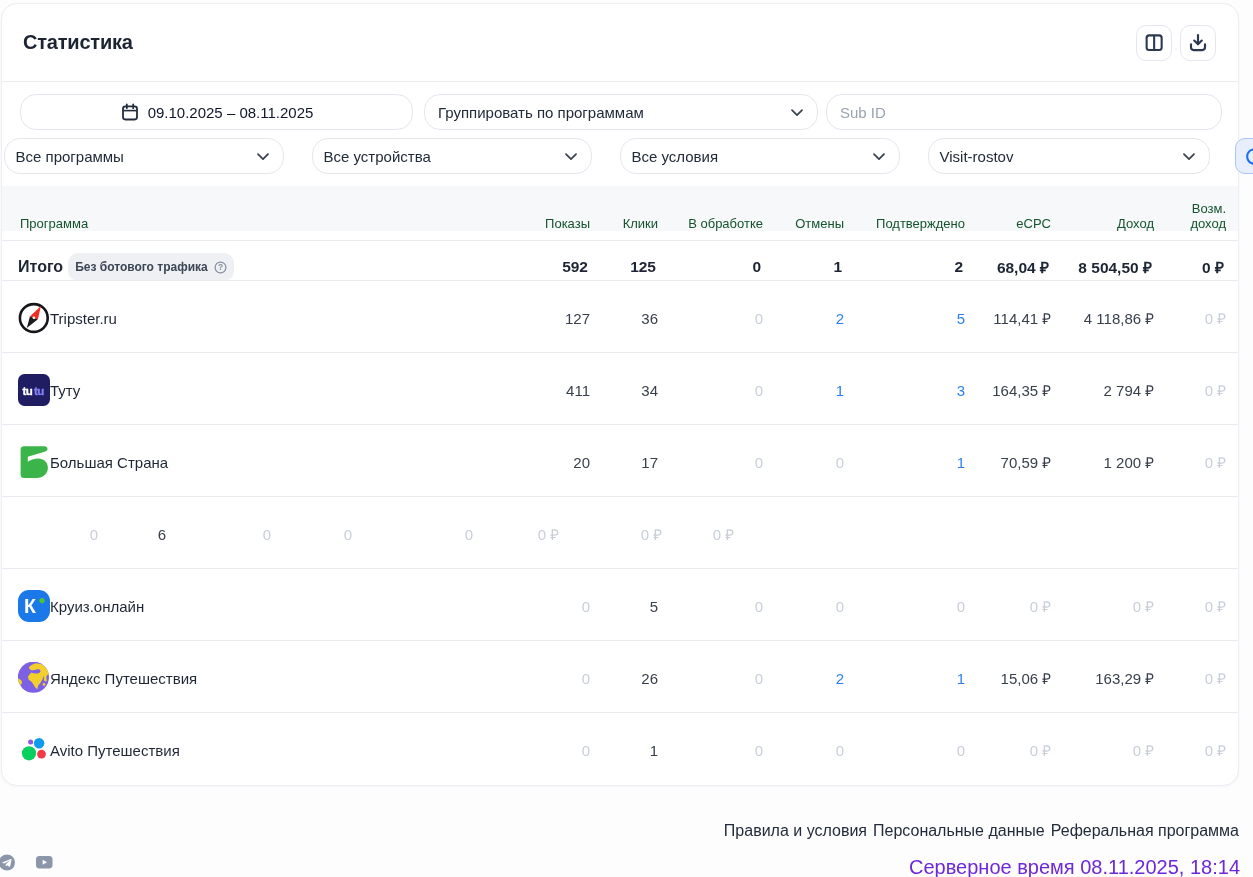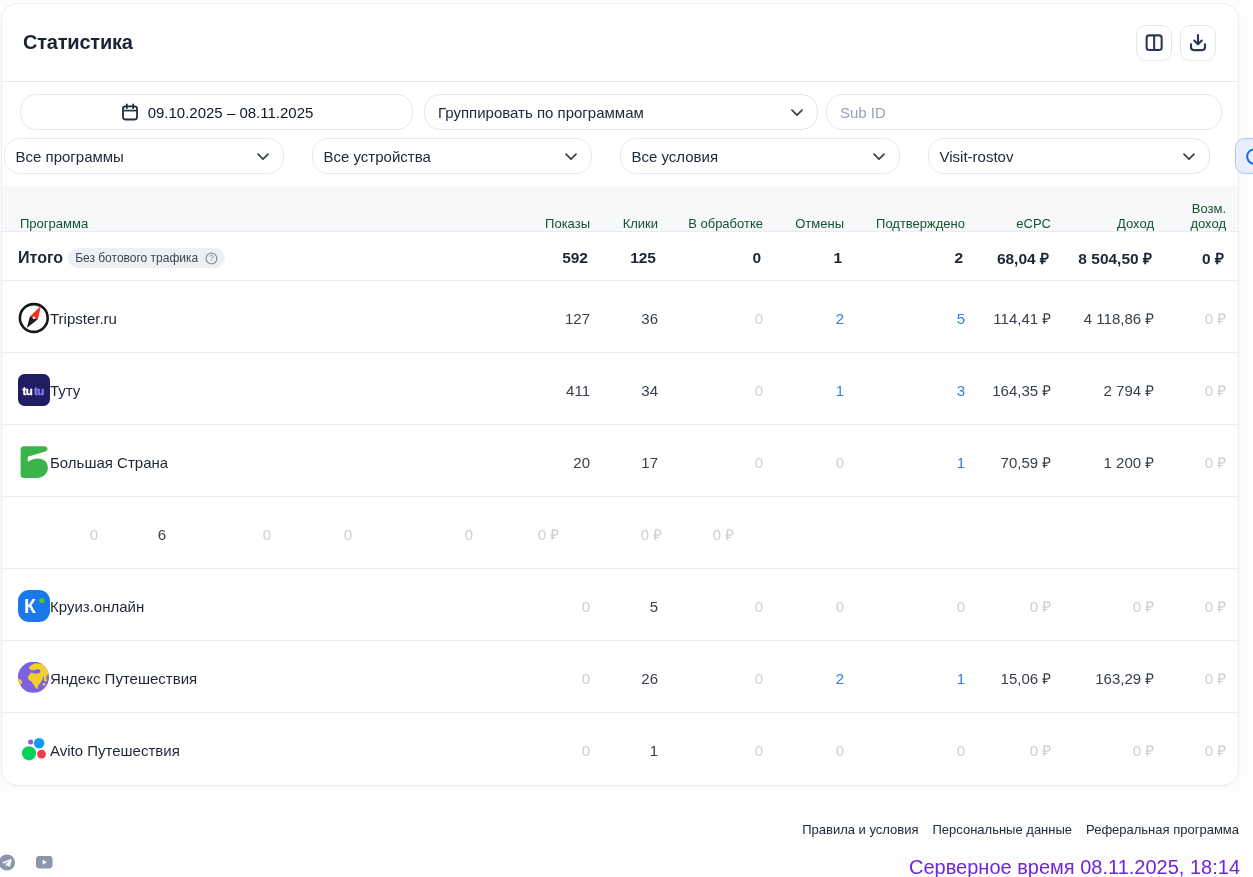--- a/index.html
+++ b/index.html
@@ -21,32 +21,32 @@
 .refresh{width:36px;height:36px;border:1px solid #a9c6f7;border-radius:10px;background:#e8eefb;
   display:flex;align-items:center;justify-content:center}
 
 .thead{position:absolute;left:0;top:182px;width:1236px;height:45px;background:#f7f8fa;
   display:flex;align-items:flex-end;padding:0 12px 0 18px;font-size:13px;color:#14532d}
 .cell{text-align:right;flex:none}
 .c1{flex:1;text-align:left}
 .c2{width:80px}.c3{width:68px}.c4{width:105px}.c5{width:81px}.c6{width:121px}.c7{width:86px}.c8{width:103px}.c9{width:72px}
 .trow{position:absolute;left:0;width:1236px;height:72px;border-top:1px solid #e9ebf0;
   display:flex;align-items:center;padding:3px 12px 0 16px;font-size:15px;color:#39404d}
-.total{top:227px;height:49px;padding-top:4px;font-weight:700;color:#1d2534;font-size:15.5px}
+.total{top:236px;height:49px;padding-top:4px;font-weight:700;color:#1d2534;font-size:15.5px}
 .total .c1{display:flex;align-items:center;font-size:16px}
 .total .cell{padding-right:2px}
-.badge{margin-left:5px;height:20px;background:#eef0f3;border-radius:10px;display:inline-flex;
-  align-items:center;padding:0 7px;font-size:12px;font-weight:400;color:#3c4554;white-space:nowrap}
+.badge{margin-left:5px;height:28px;background:#eef0f3;border-radius:10px;display:inline-flex;
+  align-items:center;padding:0 7px;font-size:12px;font-weight:700;color:#3c4554;white-space:nowrap}
 .prog{display:flex;align-items:center;font-weight:500;color:#1f2736}
 .prog .nm{}
 .ic32{width:32px;height:32px;flex:none}
 .z{color:#c9cfd9}
 .b{color:#2d7ff0}
 
-.flinks{position:absolute;top:822px;right:14px;display:flex;gap:14px;font-size:13px;color:#232c3b}
+.flinks{position:absolute;top:822px;right:14px;display:flex;gap:6px;font-size:16px;color:#232c3b}
 .stime{position:absolute;top:856px;right:13px;font-size:20px;color:#6d28d9}
 .socials{position:absolute;left:0;top:854px;display:flex;align-items:center}
 </style>
 </head>
 <body>
 <div class="card">
   <div class="h1">Статистика</div>
   <div class="topbtns">
     <div class="icobtn">
         <svg width="36" height="36" viewBox="0 0 36 36" fill="none">

